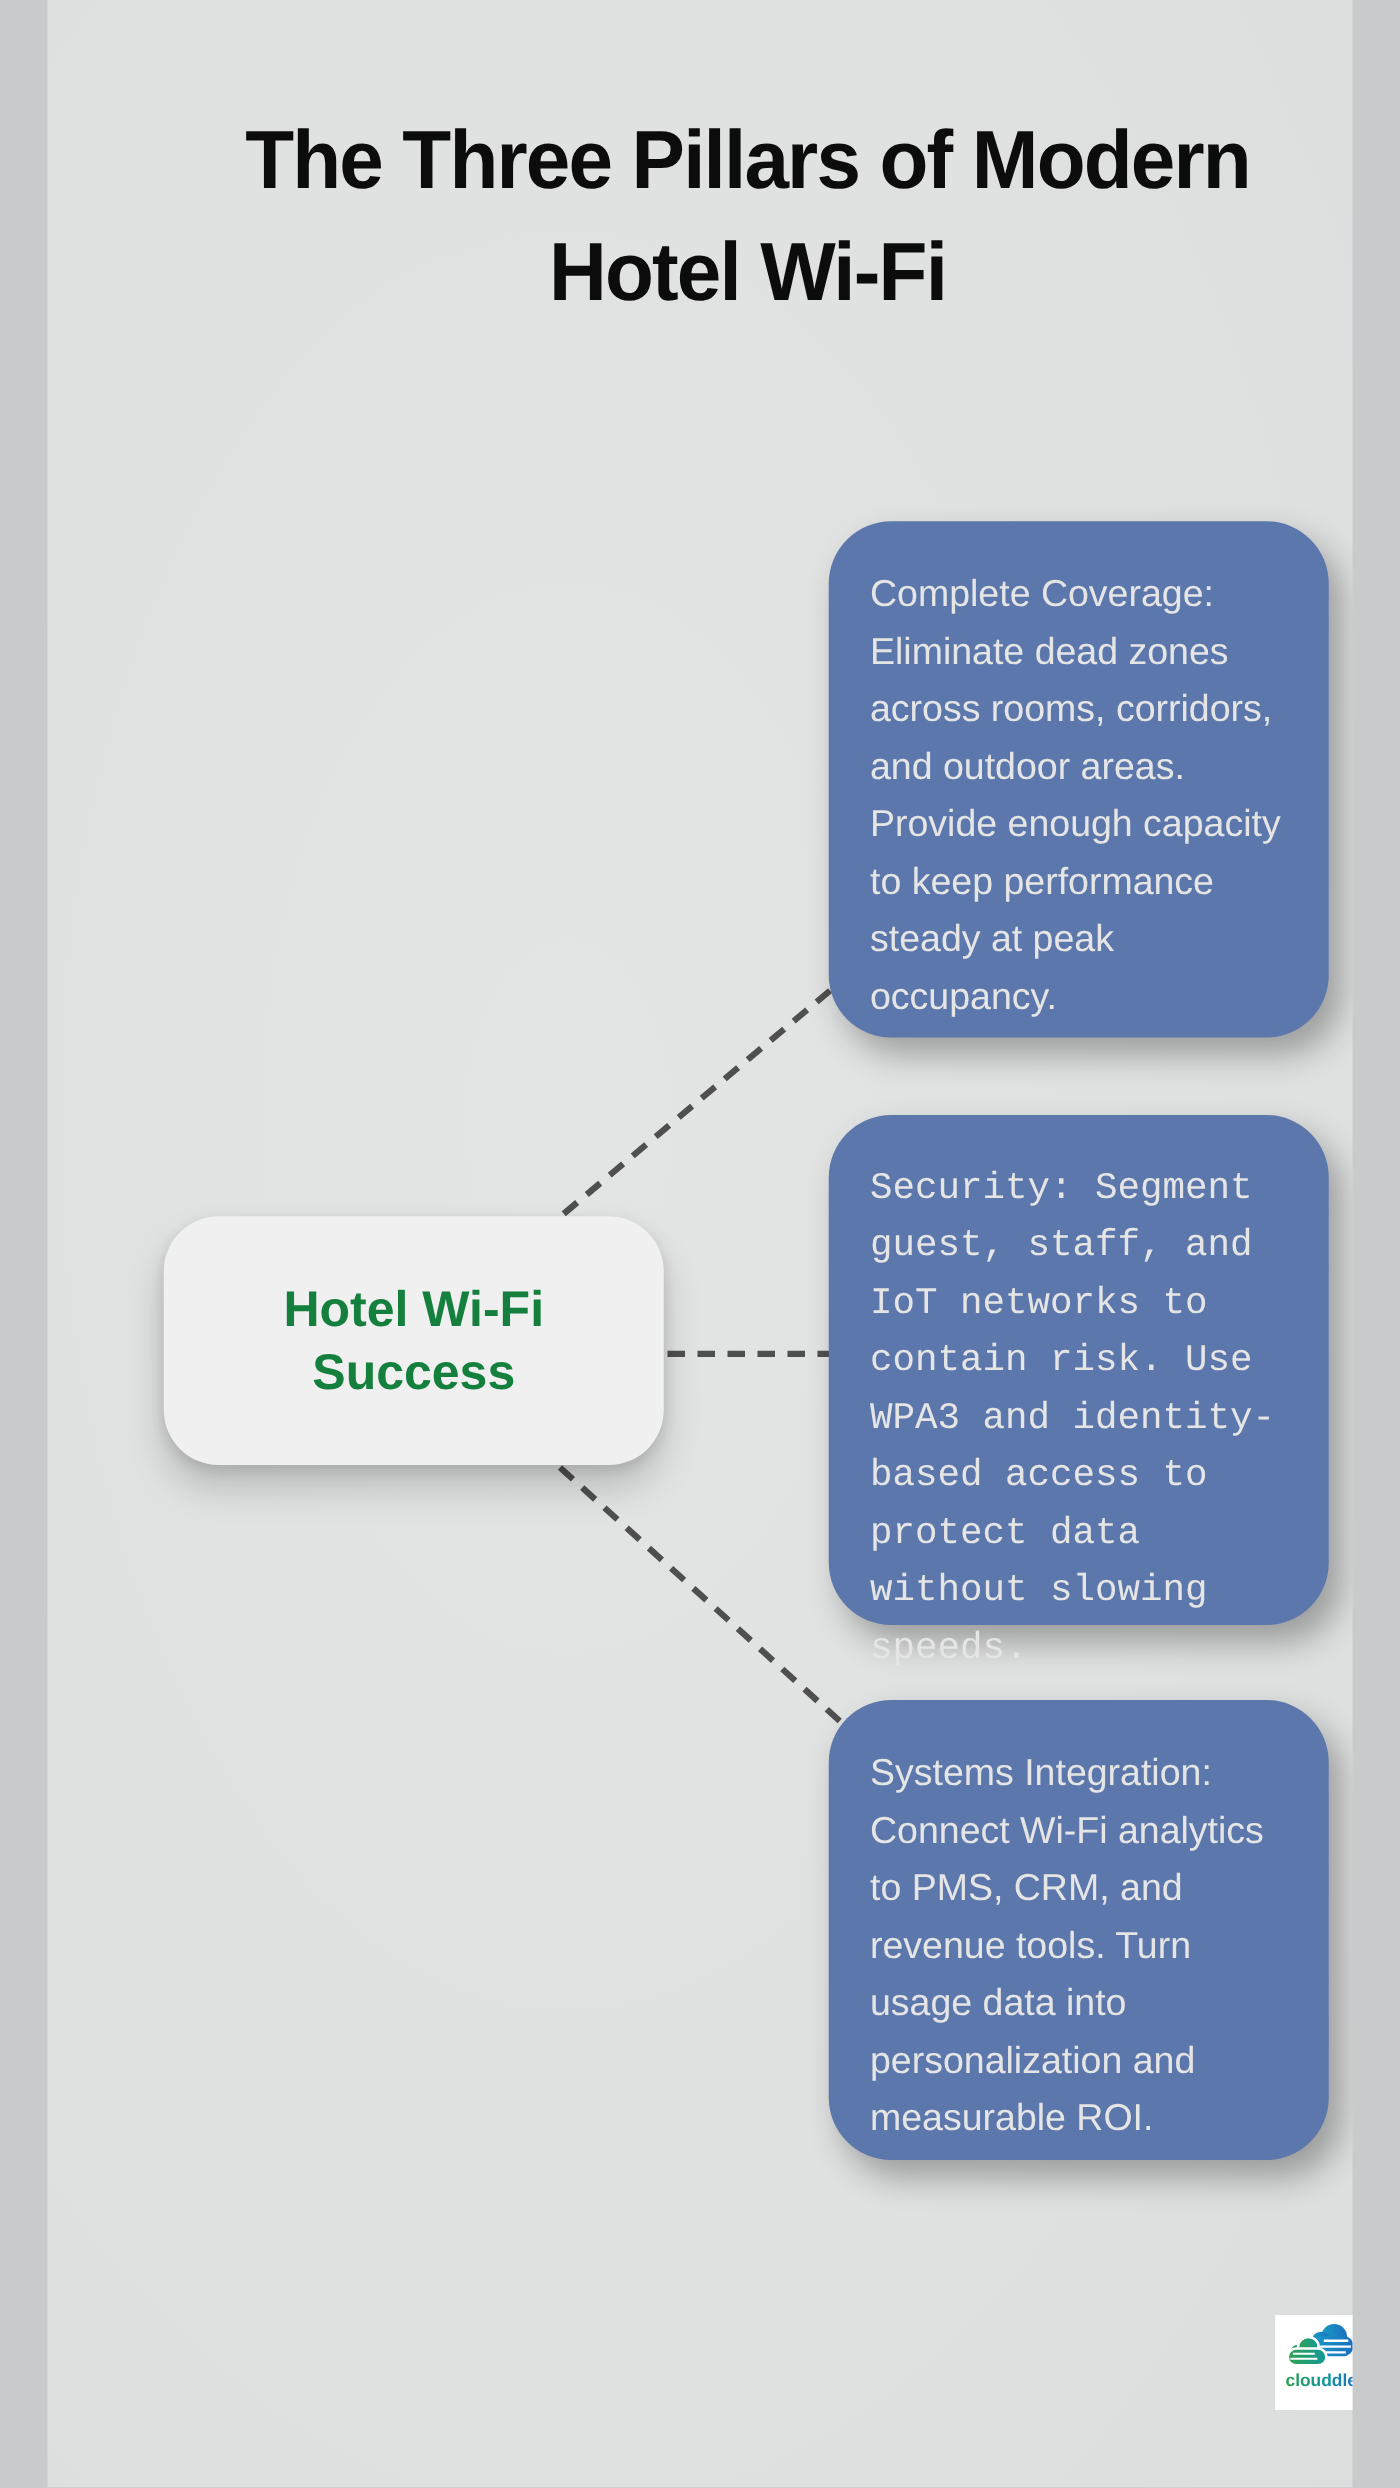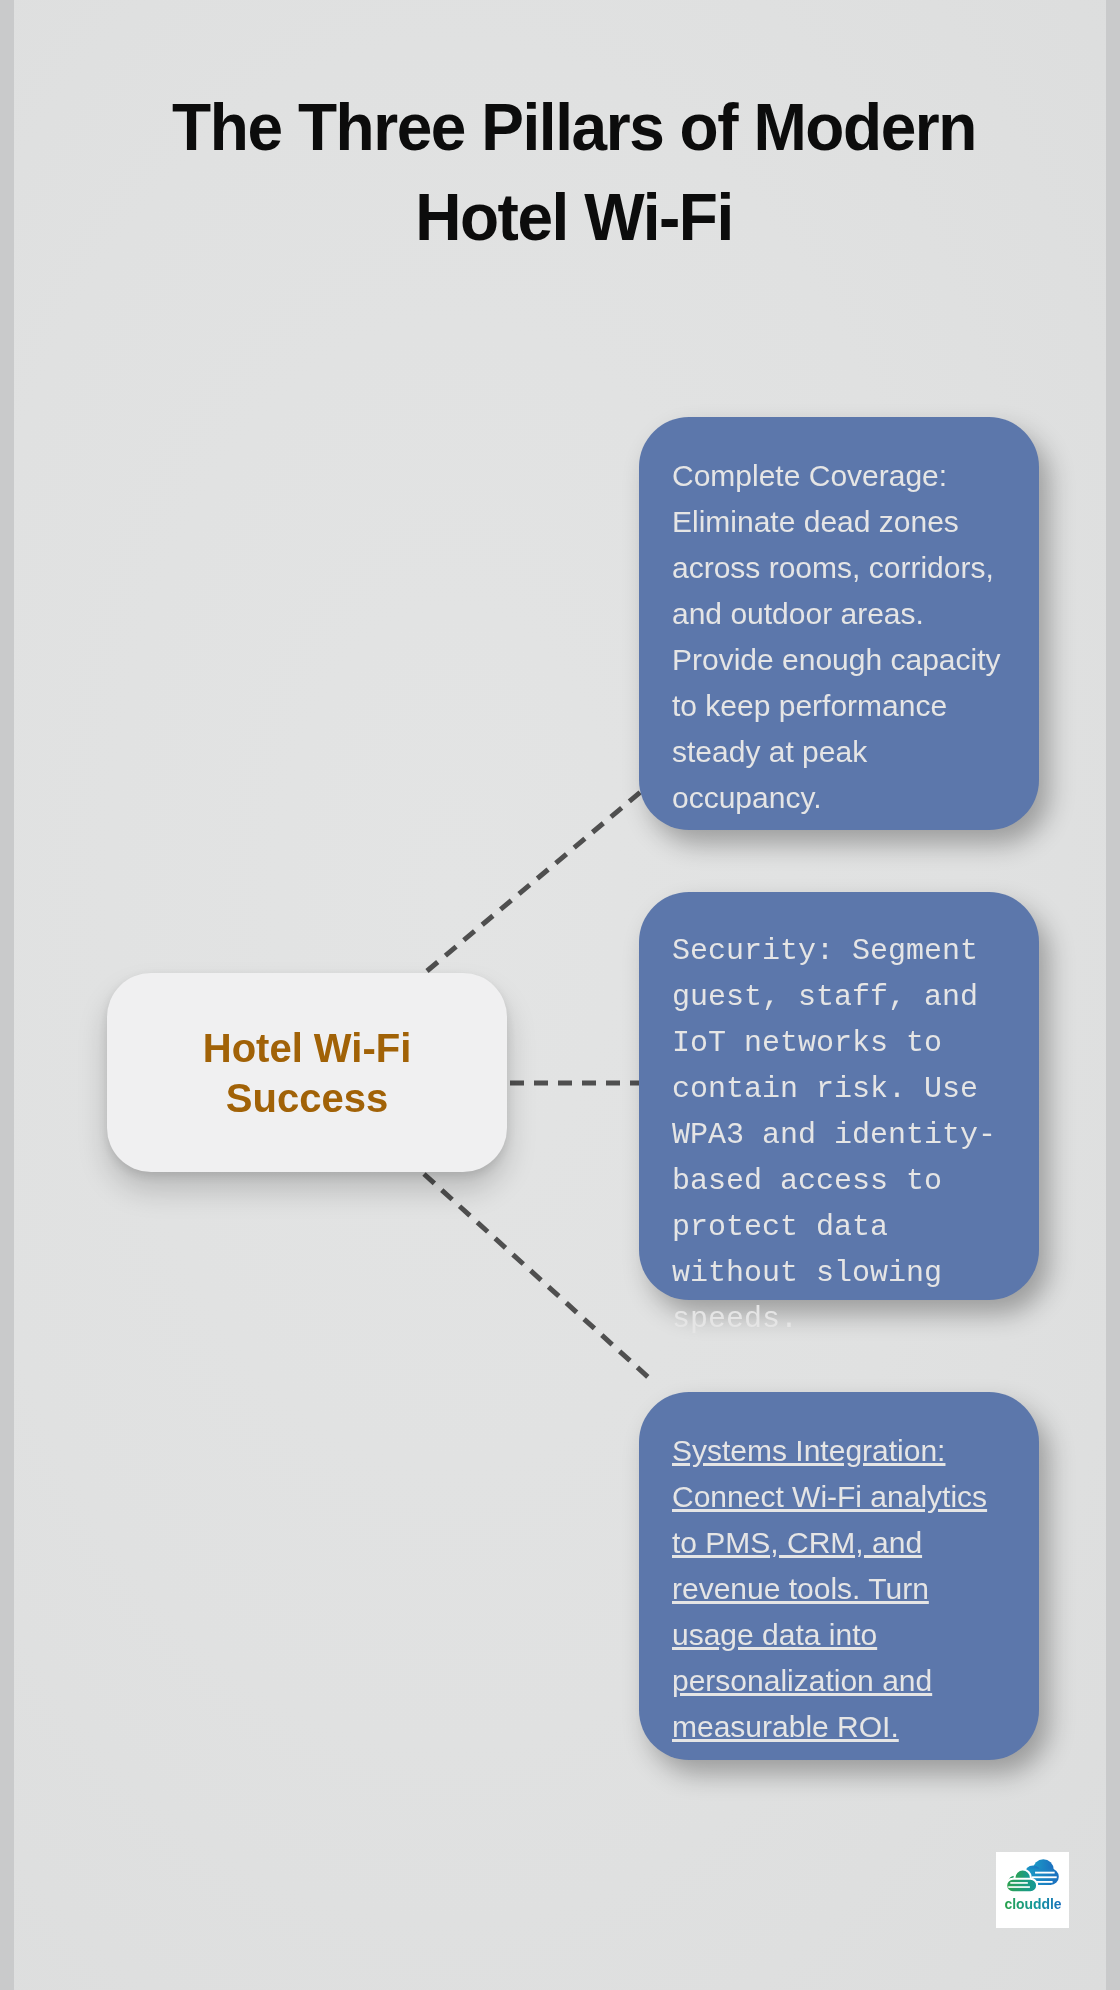--- a/index.html
+++ b/index.html
@@ -8,21 +8,20 @@
     background: #c9cacb;
     font-family: "Liberation Sans", sans-serif;
   }
   .canvas {
     position: relative;
     width: 1044px;
     height: 1990px;
     margin: 0 auto;
     background: radial-gradient(ellipse at 40% 45%, #e3e4e4 0%, #e0e1e1 55%, #dcdddd 100%);
     overflow: hidden;
-    padding-left: 48px;
   }
   .title {
     position: absolute;
     top: 82px;
     left: 0;
     width: 1120px;
     text-align: center;
     font-weight: bold;
     font-size: 66px;
     line-height: 90px;
@@ -54,38 +53,38 @@
     background: #f0f0f1;
     border-radius: 44px;
     box-shadow: 0 18px 30px rgba(0,0,0,0.18), 0 4px 10px rgba(0,0,0,0.10);
     display: flex;
     align-items: center;
     justify-content: center;
     text-align: center;
     font-weight: bold;
     font-size: 40px;
     line-height: 50px;
-    color: #a16207;
+    color: #15803d;
   }
   .pillar {
     position: absolute;
     left: 625px;
     width: 400px;
     box-sizing: border-box;
     background: #5c77ab;
     border-radius: 50px;
     box-shadow: 10px 14px 26px rgba(0,0,0,0.30);
     color: #e5e5e5;
     font-size: 30px;
     line-height: 46px;
     padding: 36px 36px 0 33px;
   }
   .pillar-1 { top: 417px; height: 413px; }
   .pillar-2 { top: 892px; height: 408px; font-family: Liberation Mono, monospace; }
-  .pillar-3 { top: 1392px; height: 368px; text-decoration: underline; }
+  .pillar-3 { top: 1360px; height: 368px; }
   .logo-box {
     position: absolute;
     left: 982px;
     top: 1852px;
     width: 73px;
     height: 76px;
     background: #ffffff;
     display: flex;
     align-items: flex-start;
     justify-content: center;

